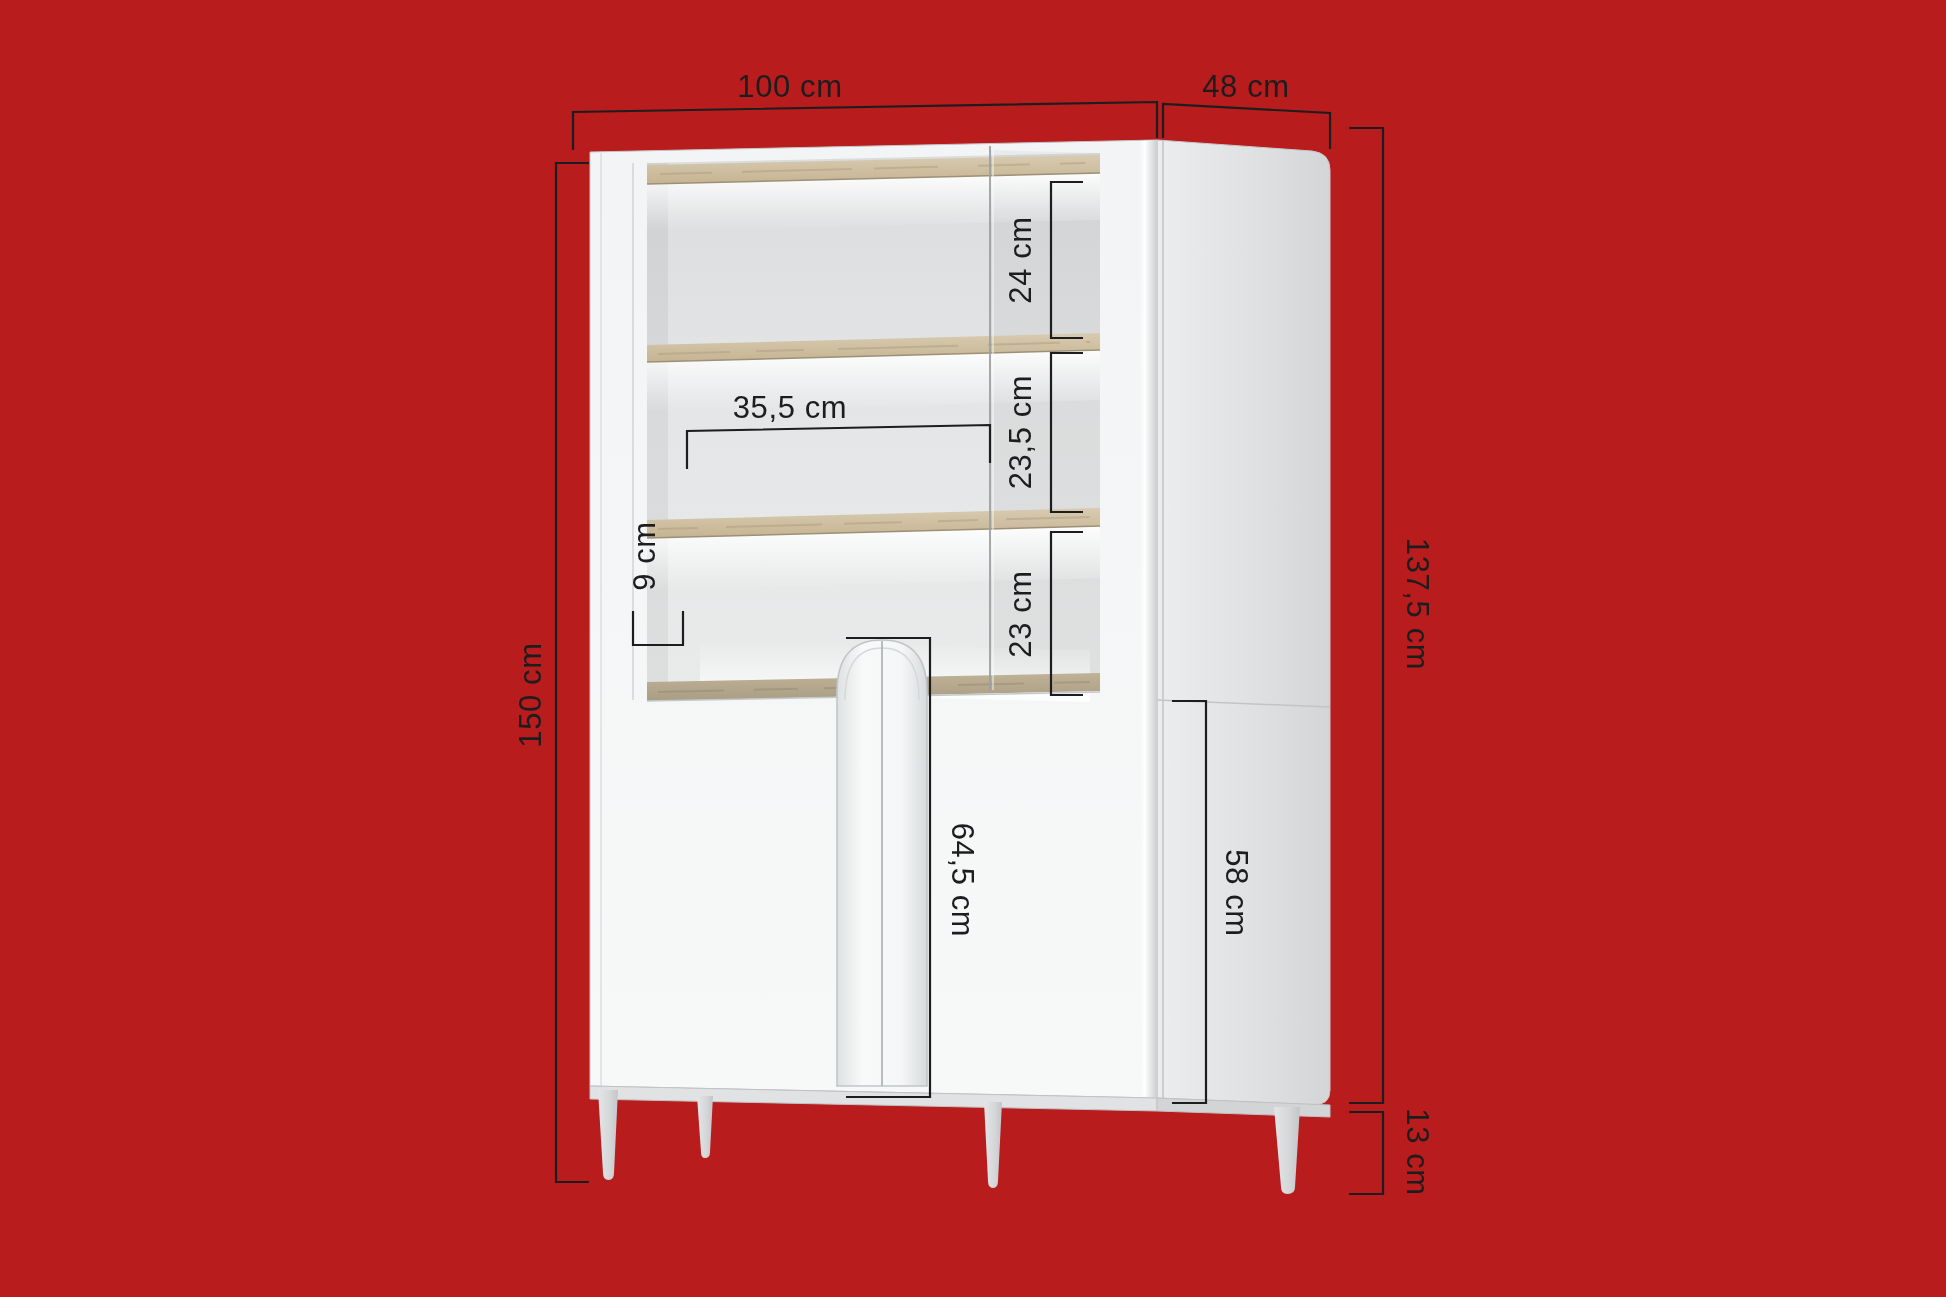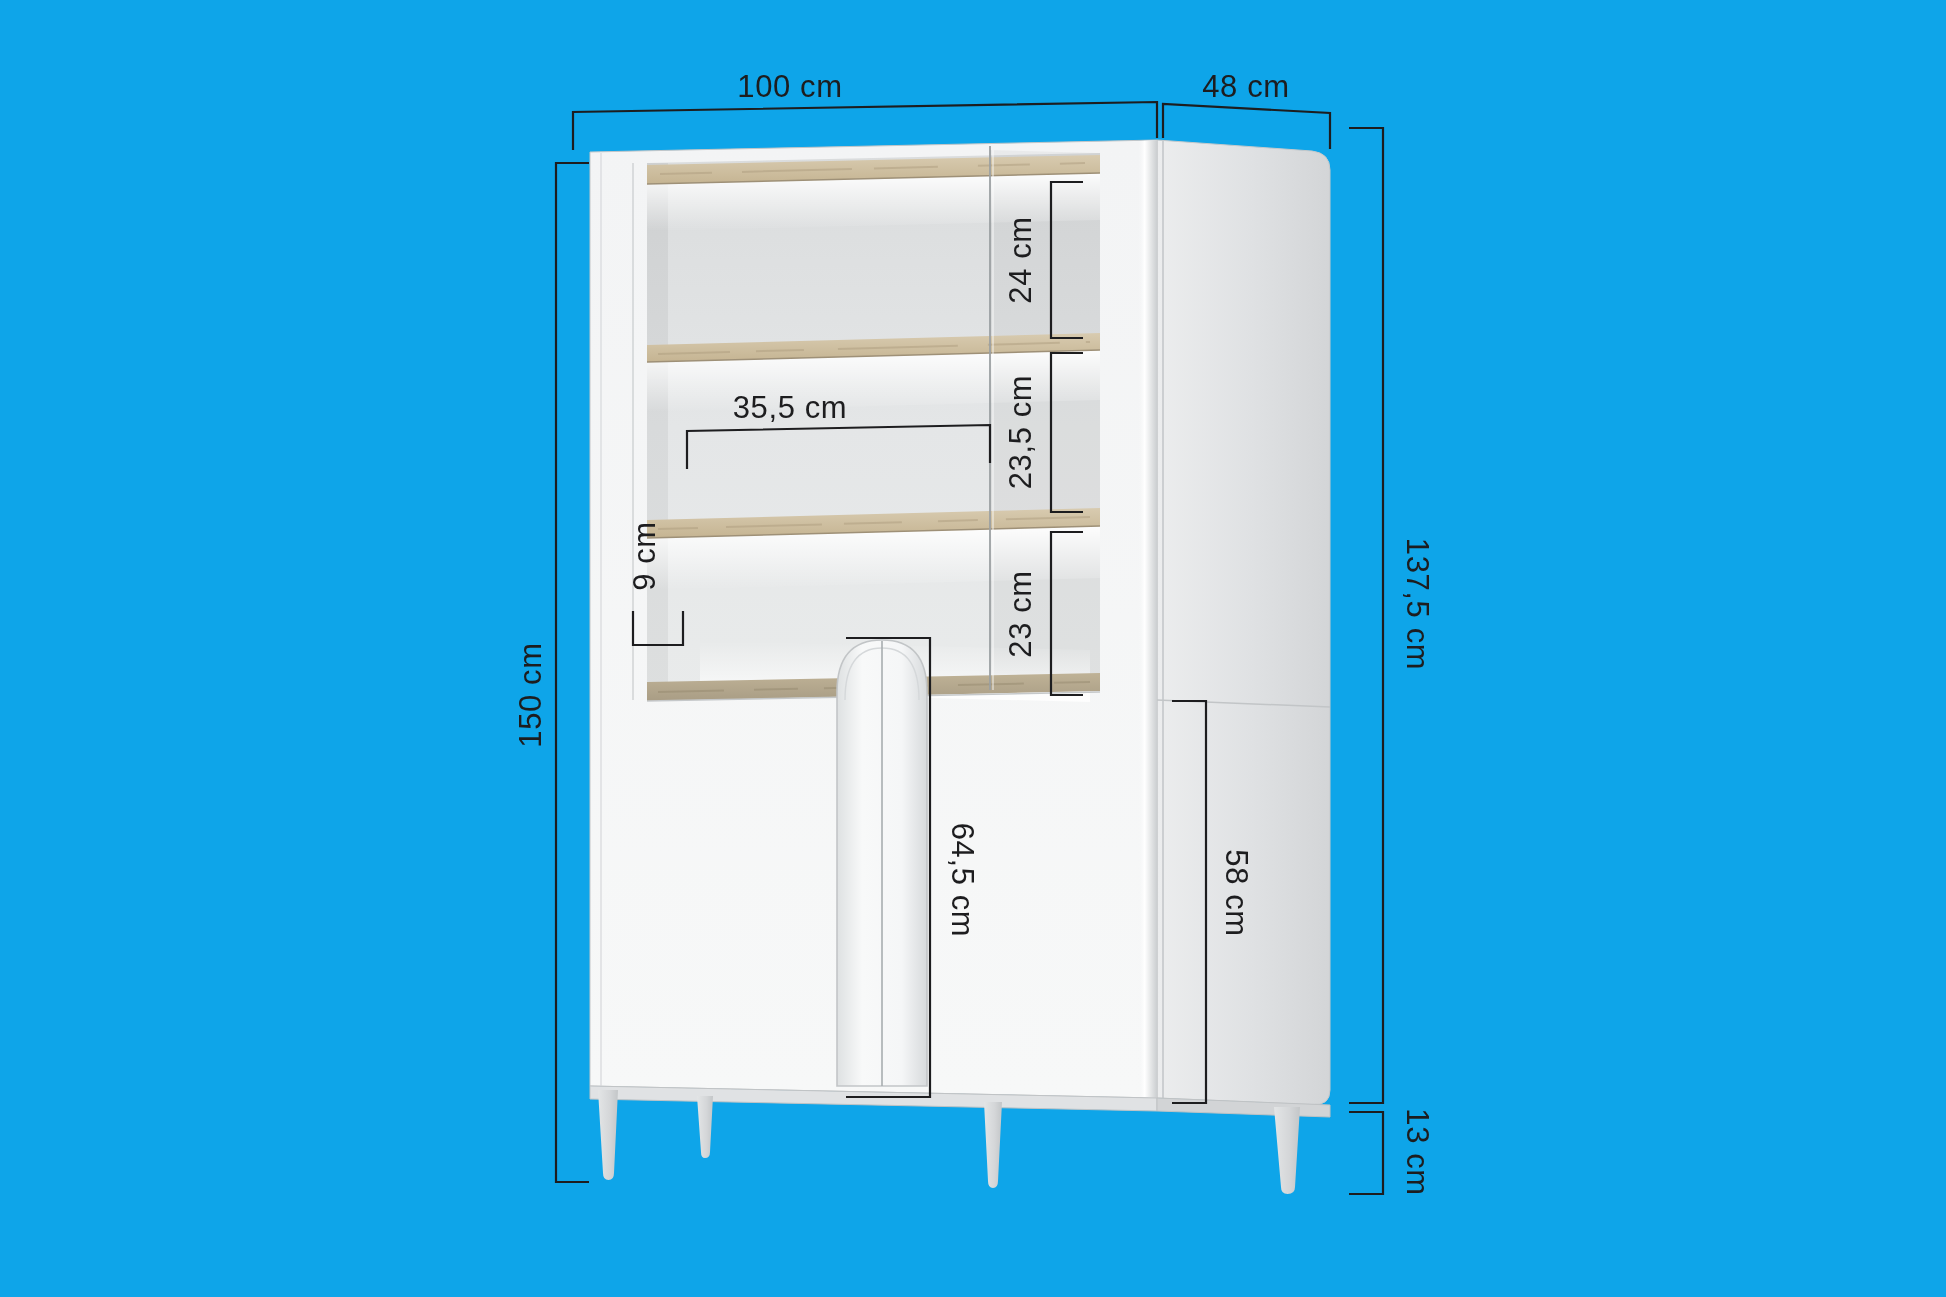--- a/index.html
+++ b/index.html
@@ -1,16 +1,16 @@
 <!DOCTYPE html>
 <html><head>
 <meta charset="utf-8">
 <style>
   html,body{margin:0;padding:0;background:#ffffff;}
-  .canvas{position:relative;width:1946px;height:1297px;background:#0ea5e9;overflow:hidden;
+  .canvas{position:relative;width:1946px;height:1297px;background:#b91c1c;overflow:hidden;
           font-family:"Liberation Sans", sans-serif;}
   .scene{position:absolute;inset:0;}
   .dim-label{font-family:"Liberation Sans", sans-serif;font-size:31px;font-weight:500;
              fill:#1d1d1f;letter-spacing:0.6px;}
   .dim-line{stroke:#1d1d1f;stroke-width:2.2;fill:none;stroke-linejoin:miter;stroke-linecap:butt;}
 </style>
 </head>
 <body>
 
 <div class="canvas">

